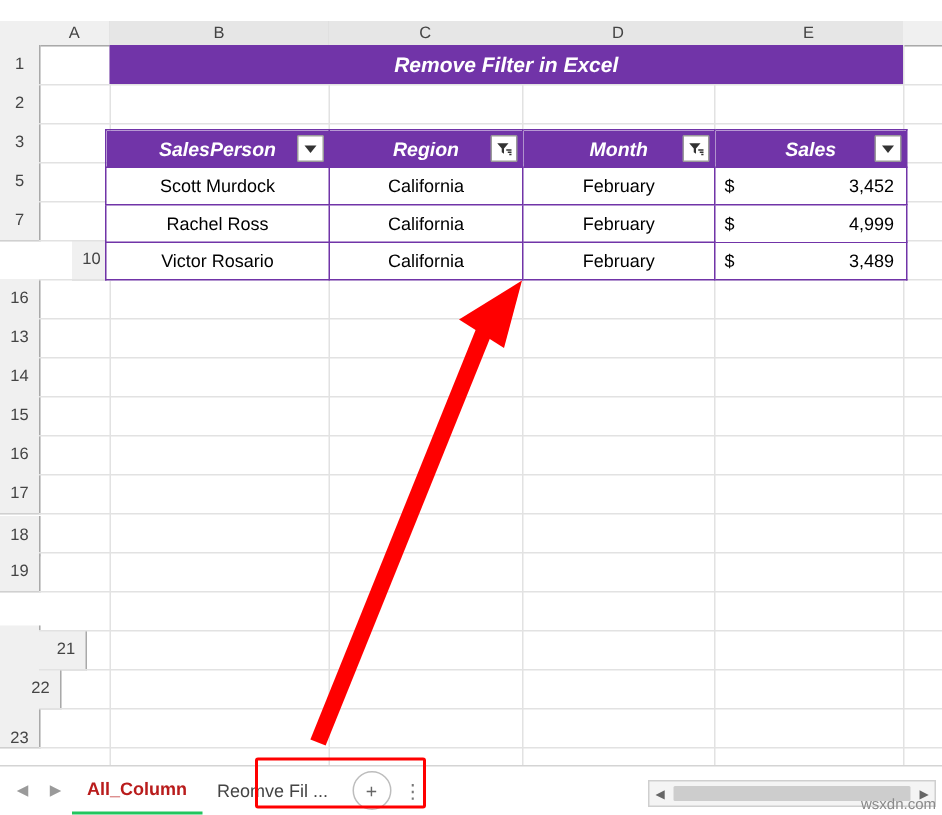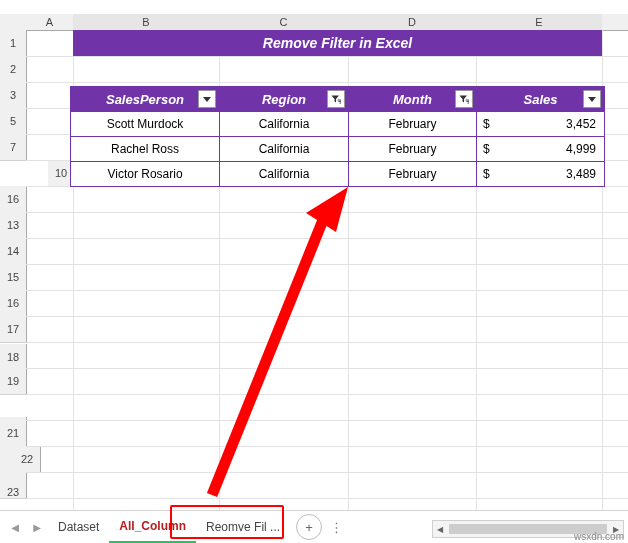--- a/index.html
+++ b/index.html
@@ -162,21 +162,21 @@
     </div>
   <div class="rowhead" style="top:344px;">
       <span>18</span>
     </div>
   <div class="rowhead" style="top:368px;">
       <span>19</span>
     </div>
   <div class="rowhead" style="top:417px;">
       <span>20</span>
     </div>
-  <div class="rowhead" style="top:420px;">
+  <div class="rowhead" style="top:420px;padding-left:31px;">
       <span>21</span>
     </div>
   <div class="rowhead" style="top:446px;padding-left:14px;">
       <span>22</span>
     </div>
   <div class="rowhead" style="top:472px;align-items:flex-end;">
       <span>23</span>
     </div>
 
   <div class="gline-v" style="left:73px;top:30px;height:481px;"></div>
@@ -279,23 +279,20 @@
     <path d="M92 310 L205 30" stroke="#ff0000" stroke-width="11" stroke-linecap="butt"></path>
     <path d="M228 2 L186 28 L216 47 Z" fill="#ff0000"></path>
   </svg>
 </div>
 
 <div class="tabbar">
   <div class="navbtns">
     <div class="navbtn">◀</div>
     <div class="navbtn">▶</div>
   </div>
-  <div class="sheettab">
-    <span>Dataset</span>
-  </div>
   <div class="sheettab active">
     <span>All_Column</span>
   </div>
   <div class="sheettab">
     <span>Reomve Fil ...</span>
   </div>
   <div class="addsheet">+</div>
   <div class="tabmore">⋮</div>
 
   <div class="hscroll">

